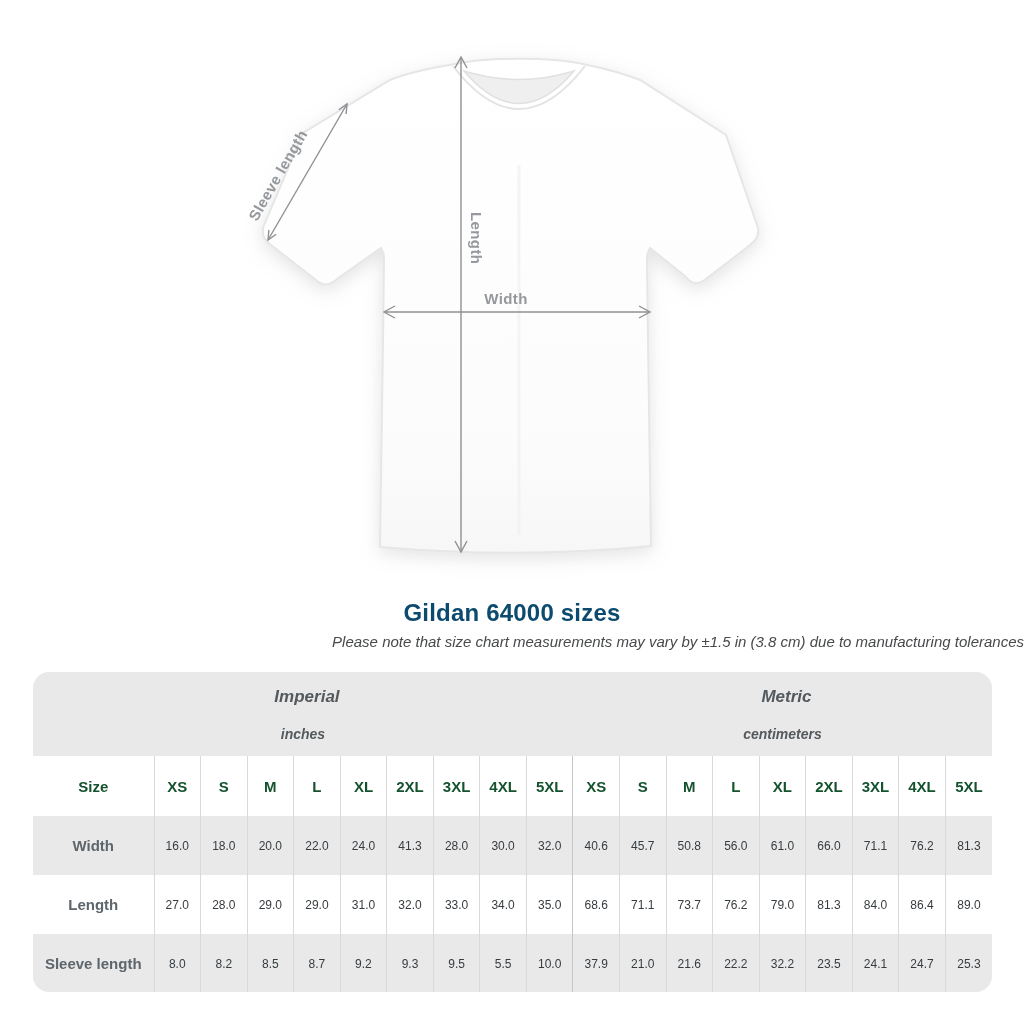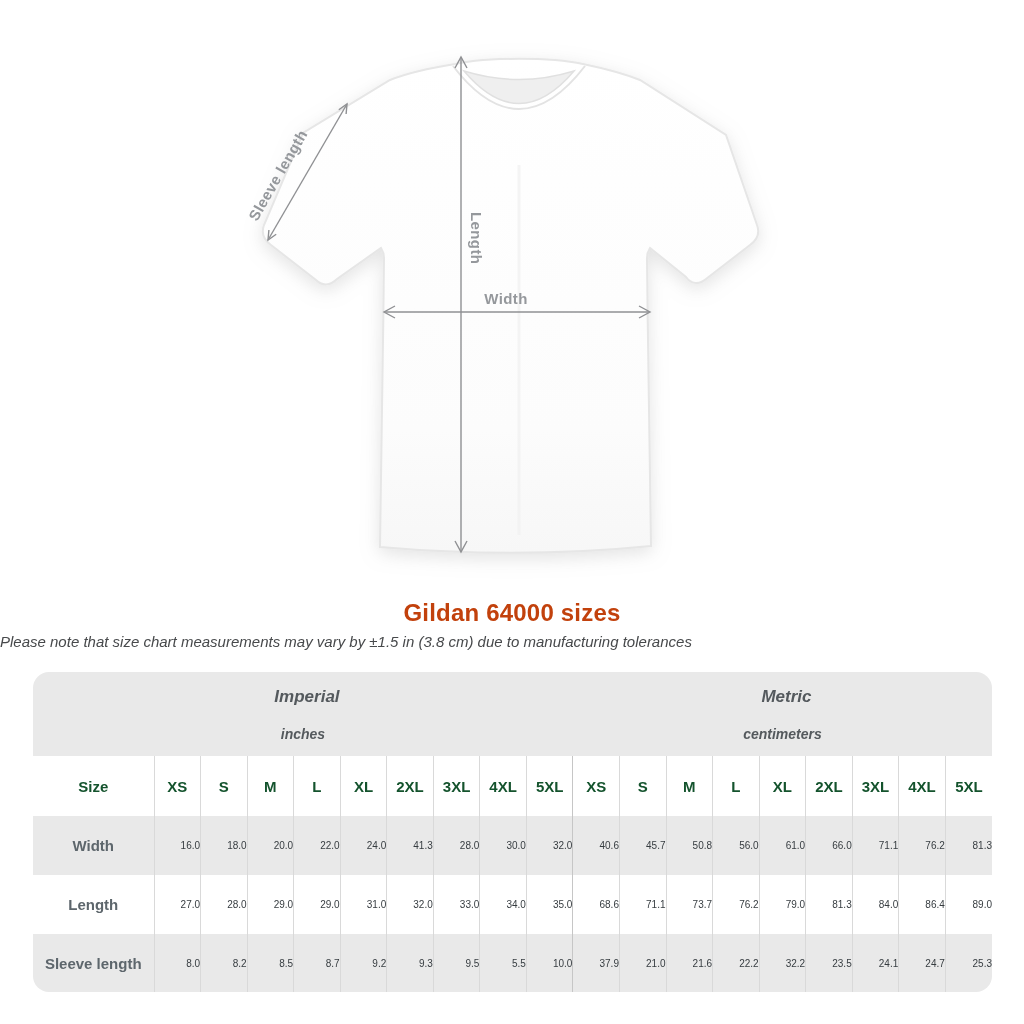--- a/index.html
+++ b/index.html
@@ -5,40 +5,40 @@
   html,body{margin:0;padding:0;}
   body{
     width:1024px;height:1024px;position:relative;background:#ffffff;
     font-family:"Liberation Sans","DejaVu Sans",sans-serif;overflow:hidden;
   }
   .diagram{position:absolute;top:0;left:0;width:1024px;height:592px;}
   .diagram svg{display:block;width:100%;height:100%;}
   .measure-label{fill:#95989c;font-weight:bold;font-size:15px;letter-spacing:.4px;}
   .page-title{
     position:absolute;top:599px;left:0;width:100%;margin:0;text-align:center;
-    font-size:24px;font-weight:bold;color:#c2410c;letter-spacing:.2px;
+    font-size:24px;font-weight:bold;color:#0c4a6e;letter-spacing:.2px;
   }
   .subtitle{
-    position:absolute;top:633px;left:0;width:100%;margin:0;text-align:left;
+    position:absolute;top:633px;left:0;width:100%;margin:0;text-align:right;
     font-size:15px;font-style:italic;color:#47494b;
   }
   .chart-card{
     position:absolute;top:672px;left:33px;width:959px;height:320px;
     border-radius:16px;overflow:hidden;background:#ffffff;
   }
   table.sizes{width:100%;height:100%;border-collapse:collapse;table-layout:fixed;}
   table.sizes th,table.sizes td{padding:0;text-align:center;vertical-align:middle;}
   tr.band-row th{background:#e9e9e9;height:84px;border:none;}
   .unit-name{font-size:17px;font-weight:bold;font-style:italic;color:#54595d;padding-left:8px;}
   .unit-sub{font-size:14px;font-style:italic;color:#54595d;margin-top:19px;}
   tr.size-header-row{height:60px;}
   tr.size-header-row th{font-size:15px;font-weight:bold;color:#14532d;background:#ffffff;}
   tr.measure-row{height:59px;}
   tr.measure-row th.rowlabel{font-size:15px;font-weight:bold;color:#5d666c;}
-  tr.measure-row td{font-size:10px;color:#363c40;text-align:right;}
+  tr.measure-row td{font-size:12px;color:#363c40;}
   tr.alt{background:#e9e9e9;}
   tr.size-header-row > *:nth-child(n+2),
   tr.measure-row > *:nth-child(n+2){border-left:1px solid #d9d9d9;}
   .metric-start{border-left:1px solid #c6c6c6 !important;}
 </style>
 </head>
 <body>
 
 <div class="diagram">
   <svg viewBox="0 0 1024 592">

